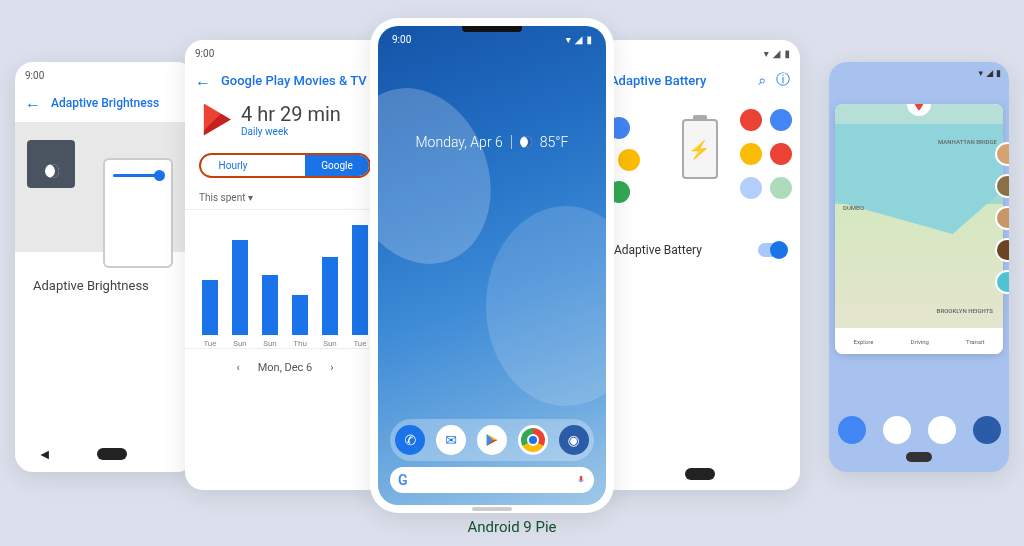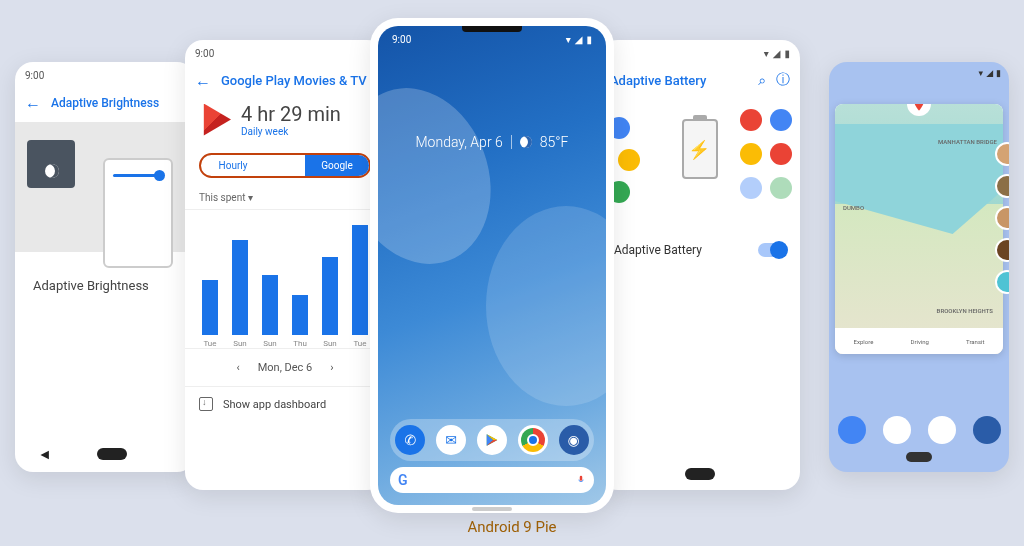--- a/index.html
+++ b/index.html
@@ -103,21 +103,21 @@
     .card5 .maparea { position: absolute; inset: 0; background: linear-gradient(180deg, #b8e0d8 0%, #a0d8d0 40%, #d4e8c0 40%, #e8e4d0 100%); }
     .card5 .water { position: absolute; top: 20px; left: 0; right: 0; height: 110px; background: #8fd4da; clip-path: polygon(0 0, 100% 0, 100% 60%, 70% 100%, 0 70%); }
     .card5 .maplabel { position: absolute; font-size: 6px; color: #666; font-weight: 500; text-transform: uppercase; }
     .card5 .mapbottom { position: absolute; bottom: 0; left: 0; right: 0; height: 26px; background: #fff; display: flex; justify-content: space-around; align-items: center; font-size: 6px; color: #666; }
     .card5 .contacts { position: absolute; right: -10px; top: 80px; display: flex; flex-direction: column; gap: 8px; }
     .card5 .contact { width: 24px; height: 24px; border-radius: 50%; background: #888; border: 2px solid #fff; }
     .card5 .dock5 { position: absolute; bottom: 28px; left: 0; right: 0; display: flex; justify-content: space-around; }
     .card5 .app5 { width: 28px; height: 28px; border-radius: 50%; background: #fff; }
     .card5 .navpill5 { position: absolute; bottom: 10px; left: 50%; transform: translateX(-50%); width: 26px; height: 10px; background: #333; border-radius: 5px; }
 
-    .caption { position: absolute; bottom: 10px; left: 0; right: 0; text-align: center; font-size: 15px; color: #a16207; }
+    .caption { position: absolute; bottom: 10px; left: 0; right: 0; text-align: center; font-size: 15px; color: #14532d; }
   </style>
 </head>
 <body>
 
 <div class="phone-card card1">
   <div class="statusbar"><span>9:00</span></div>
   <div class="header">
     <span class="back">←</span>
     <span class="title">Adaptive Brightness</span>
   </div>
@@ -178,24 +178,20 @@
       </div>
     <div class="bar-wrap">
         <div class="bar" style="height:110px"></div>
         <div class="bar-label">Tue</div>
       </div>
   </div>
   <div class="datenav">
     <span>‹</span>
     <span>Mon, Dec 6</span>
     <span>›</span>
-  </div>
-  <div class="dashboard">
-    <span class="dashicon"></span>
-    <span>Show app dashboard</span>
   </div>
 </div>
 
 <div class="phone-card card3">
   <div class="screen">
     <div class="cloud1"></div>
       <div class="cloud2"></div>
     <div class="notch"></div>
     <div class="statusbar">
       <span>9:00</span>

